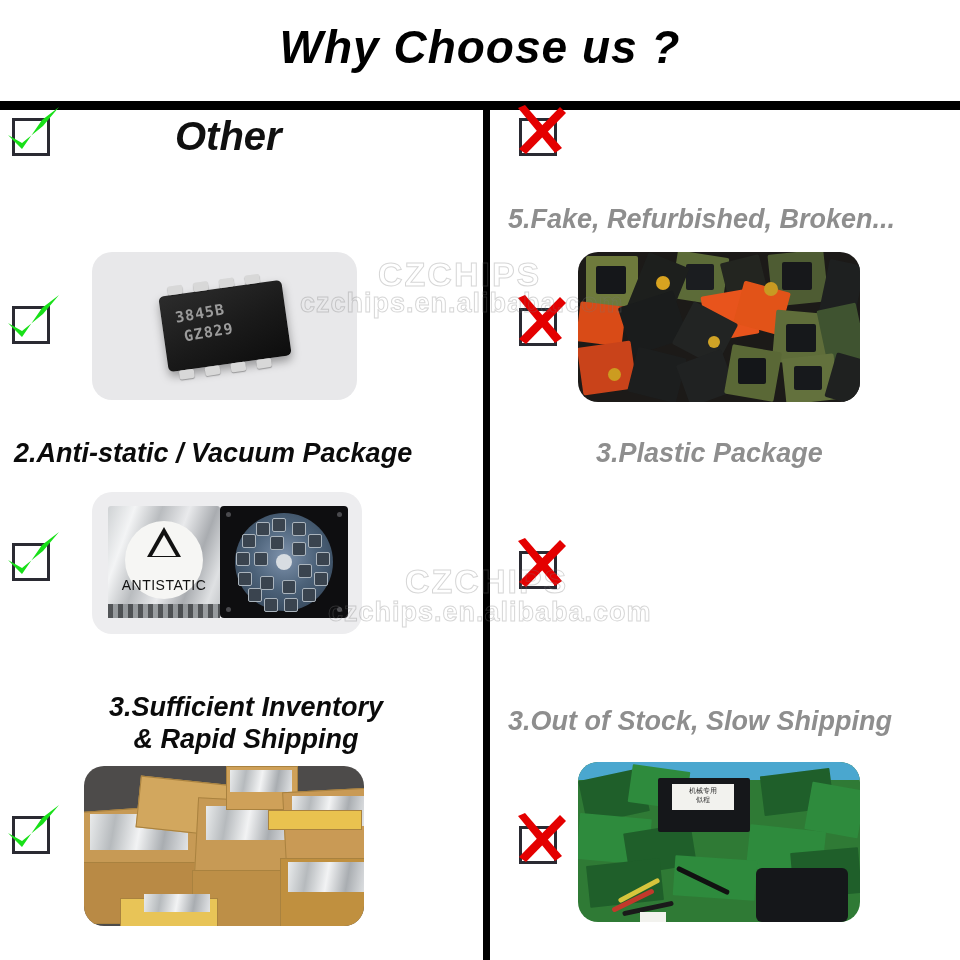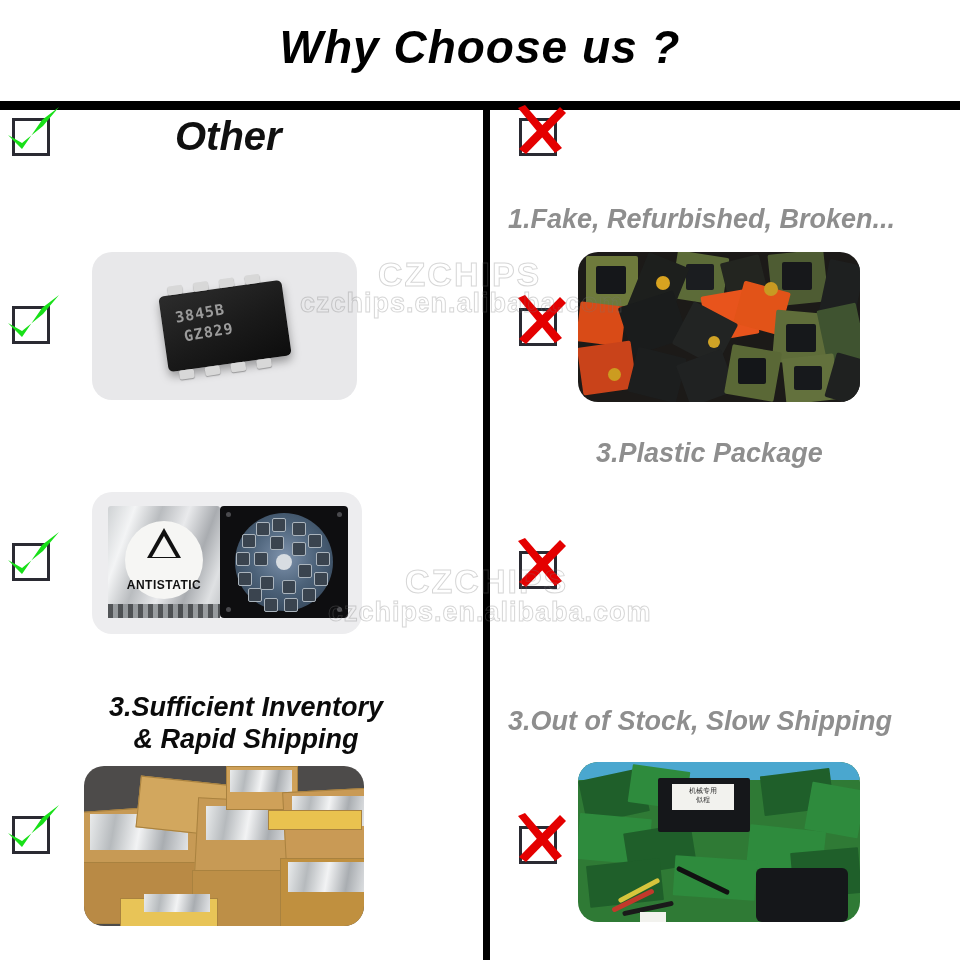--- a/index.html
+++ b/index.html
@@ -109,21 +109,21 @@
   .bag-label .tri{
     width:0;height:0;border-left:17px solid transparent;border-right:17px solid transparent;
     border-bottom:30px solid #111;position:relative;
   }
   .bag-label .tri::after{
     content:"";position:absolute;left:-12px;top:8px;
     border-left:12px solid transparent;border-right:12px solid transparent;
     border-bottom:21px solid #f6f6f4;
   }
   .bag-label .bolt{position:absolute;left:-4px;top:14px;color:#111;font-size:14px;line-height:1;}
-  .bag-label .txt{font-size:12px;font-weight:bold;letter-spacing:.5px;margin-top:20px;color:#111;}
+  .bag-label .txt{font-size:14px;font-weight:normal;letter-spacing:.5px;margin-top:20px;color:#111;}
 
   .reel{
     position:absolute;right:14px;top:14px;width:128px;height:112px;
     background:#0e0e10;border-radius:4px;
   }
   .reel .disc{
     position:absolute;left:50%;top:50%;transform:translate(-50%,-50%);
     width:98px;height:98px;border-radius:50%;
     background:radial-gradient(circle at 50% 45%,#7f93ad 0%,#4c6279 45%,#2b3b4d 100%);
   }
@@ -214,21 +214,21 @@
       <div class="pin" style="left:88px;top:-9px;"></div>
       <div class="pin" style="left:10px;bottom:-9px;"></div>
       <div class="pin" style="left:36px;bottom:-9px;"></div>
       <div class="pin" style="left:62px;bottom:-9px;"></div>
       <div class="pin" style="left:88px;bottom:-9px;"></div>
       <div class="chip-text">3845B</div>
       <div class="chip-text" style="top:33px;left:20px;">GZ829</div>
     </div>
   </div>
 
-  <div class="row-label right" style="left:508px;top:204px;width:450px;">1.Fake, Refurbished, Broken...</div>
+  <div class="row-label right" style="left:508px;top:204px;width:450px;">5.Fake, Refurbished, Broken...</div>
 
   <div class="mark" style="left:513px;top:302px;">
     <div class="box"></div>
     <svg viewBox="0 0 62 62">
       <path d="M9 6 L16 3 L53 46 L46 51 Z" fill="#e40000"></path>
       <path d="M51 5 L57 11 L17 52 L10 47 Z" fill="#e40000"></path>
     </svg>
   </div>
 
   <div class="photo p-scrap" style="left:578px;top:252px;width:282px;height:150px;">
@@ -256,20 +256,21 @@
     <div class="sc" style="left:160px;top:106px;width:28px;height:26px;background:#141619;"></div>
     <div class="sc" style="left:206px;top:104px;width:52px;height:46px;background:#63713d;transform:rotate(-6deg);"></div>
     <div class="sc" style="left:216px;top:114px;width:28px;height:24px;background:#17191c;"></div>
     <div class="sc" style="left:252px;top:104px;width:34px;height:46px;background:#1f2120;transform:rotate(16deg);"></div>
     <div class="sc" style="left:78px;top:24px;width:14px;height:14px;border-radius:50%;background:#d8a320;"></div>
     <div class="sc" style="left:186px;top:30px;width:14px;height:14px;border-radius:50%;background:#c89a22;"></div>
     <div class="sc" style="left:30px;top:116px;width:13px;height:13px;border-radius:50%;background:#cc9c20;"></div>
     <div class="sc" style="left:130px;top:84px;width:12px;height:12px;border-radius:50%;background:#d0a326;"></div>
   </div>
 
+  <div class="row-label left" style="left:14px;top:438px;width:470px;">2.Anti-static / Vacuum Package</div>
 
   <div class="mark" style="left:6px;top:537px;">
     <div class="box"></div>
     <svg viewBox="0 0 62 62">
       <path d="M6 33 L20 47 L40 18 L57 5 L41 24 L20 41 Z" fill="#18e018"></path>
     </svg>
   </div>
 
   <div class="photo p-esd" style="left:92px;top:492px;width:270px;height:142px;">
     <div class="bag">

